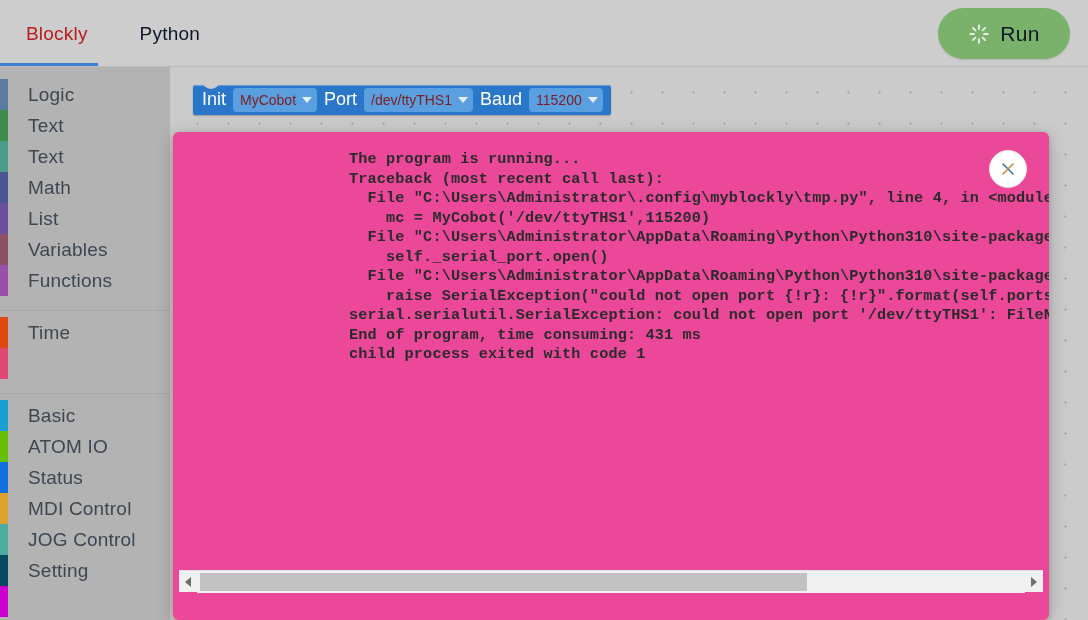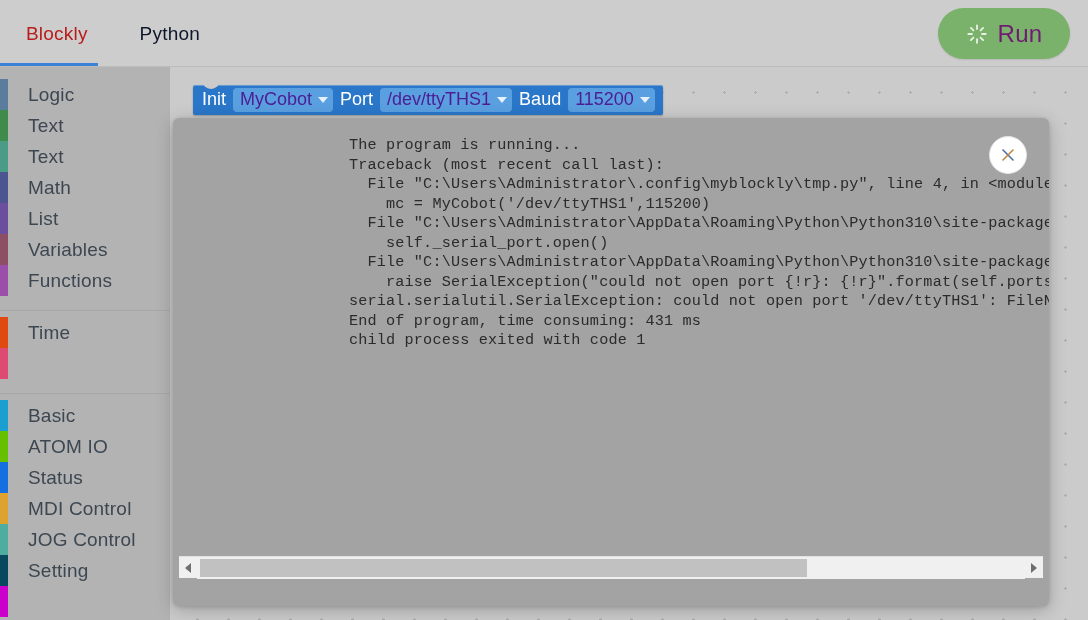--- a/index.html
+++ b/index.html
@@ -48,21 +48,21 @@
     position: absolute; right: 18px; top: 8px;
     width: 132px; height: 51px;
     background: #7bb26b;
     border-radius: 26px;
     display: flex; align-items: center; justify-content: center;
     gap: 10px;
     cursor: pointer;
     box-shadow: 0 1px 2px rgba(0,0,0,.10);
   }
   .run-label {
-    font-size: 24px; color: #701a75; letter-spacing: .3px;
+    font-size: 21px; color: #0f172a; letter-spacing: .3px;
   }
   .spinner-icon { width: 22px; height: 22px; display: block; }
 
   
   .sidebar {
     position: absolute; left: 0; top: 67px;
     width: 170px; height: 553px;
     background: #b3b3b3;
     overflow: hidden;
   }
@@ -121,38 +121,39 @@
   }
   .block-field {
     display: flex; align-items: center; gap: 6px;
     background: #5a9fe0;
     border-radius: 4px;
     height: 24px;
     padding: 0 5px 0 7px;
     cursor: pointer;
   }
   .block-field .fv {
-    font-size: 18px; color: #4c1d95; white-space: nowrap;
+    font-size: 14px; color: #7f1d1d; white-space: nowrap;
   }
   .caret {
     width: 0; height: 0;
     border-left: 5px solid transparent;
     border-right: 5px solid transparent;
     border-top: 6px solid #ffffff;
     opacity: .85;
   }
 
   
   .dialog {
-    position: absolute; left: 173px; top: 118px;
+    position: absolute; left: 173px; top: 132px;
     width: 876px; height: 488px;
-    background: #a3a3a3;
+    background: #ec4899;
     border-radius: 6px;
     box-shadow: 0 4px 18px rgba(0,0,0,.22), 0 1px 4px rgba(0,0,0,.14);
     overflow: hidden;
+    font-weight: bold;
   }
   .dialog-close {
     position: absolute; right: 22px; top: 18px;
     width: 38px; height: 38px;
     border: 1px solid #e4e4e4;
     border-radius: 50%;
     background: #ffffff;
     display: flex; align-items: center; justify-content: center;
     cursor: pointer;
   }

